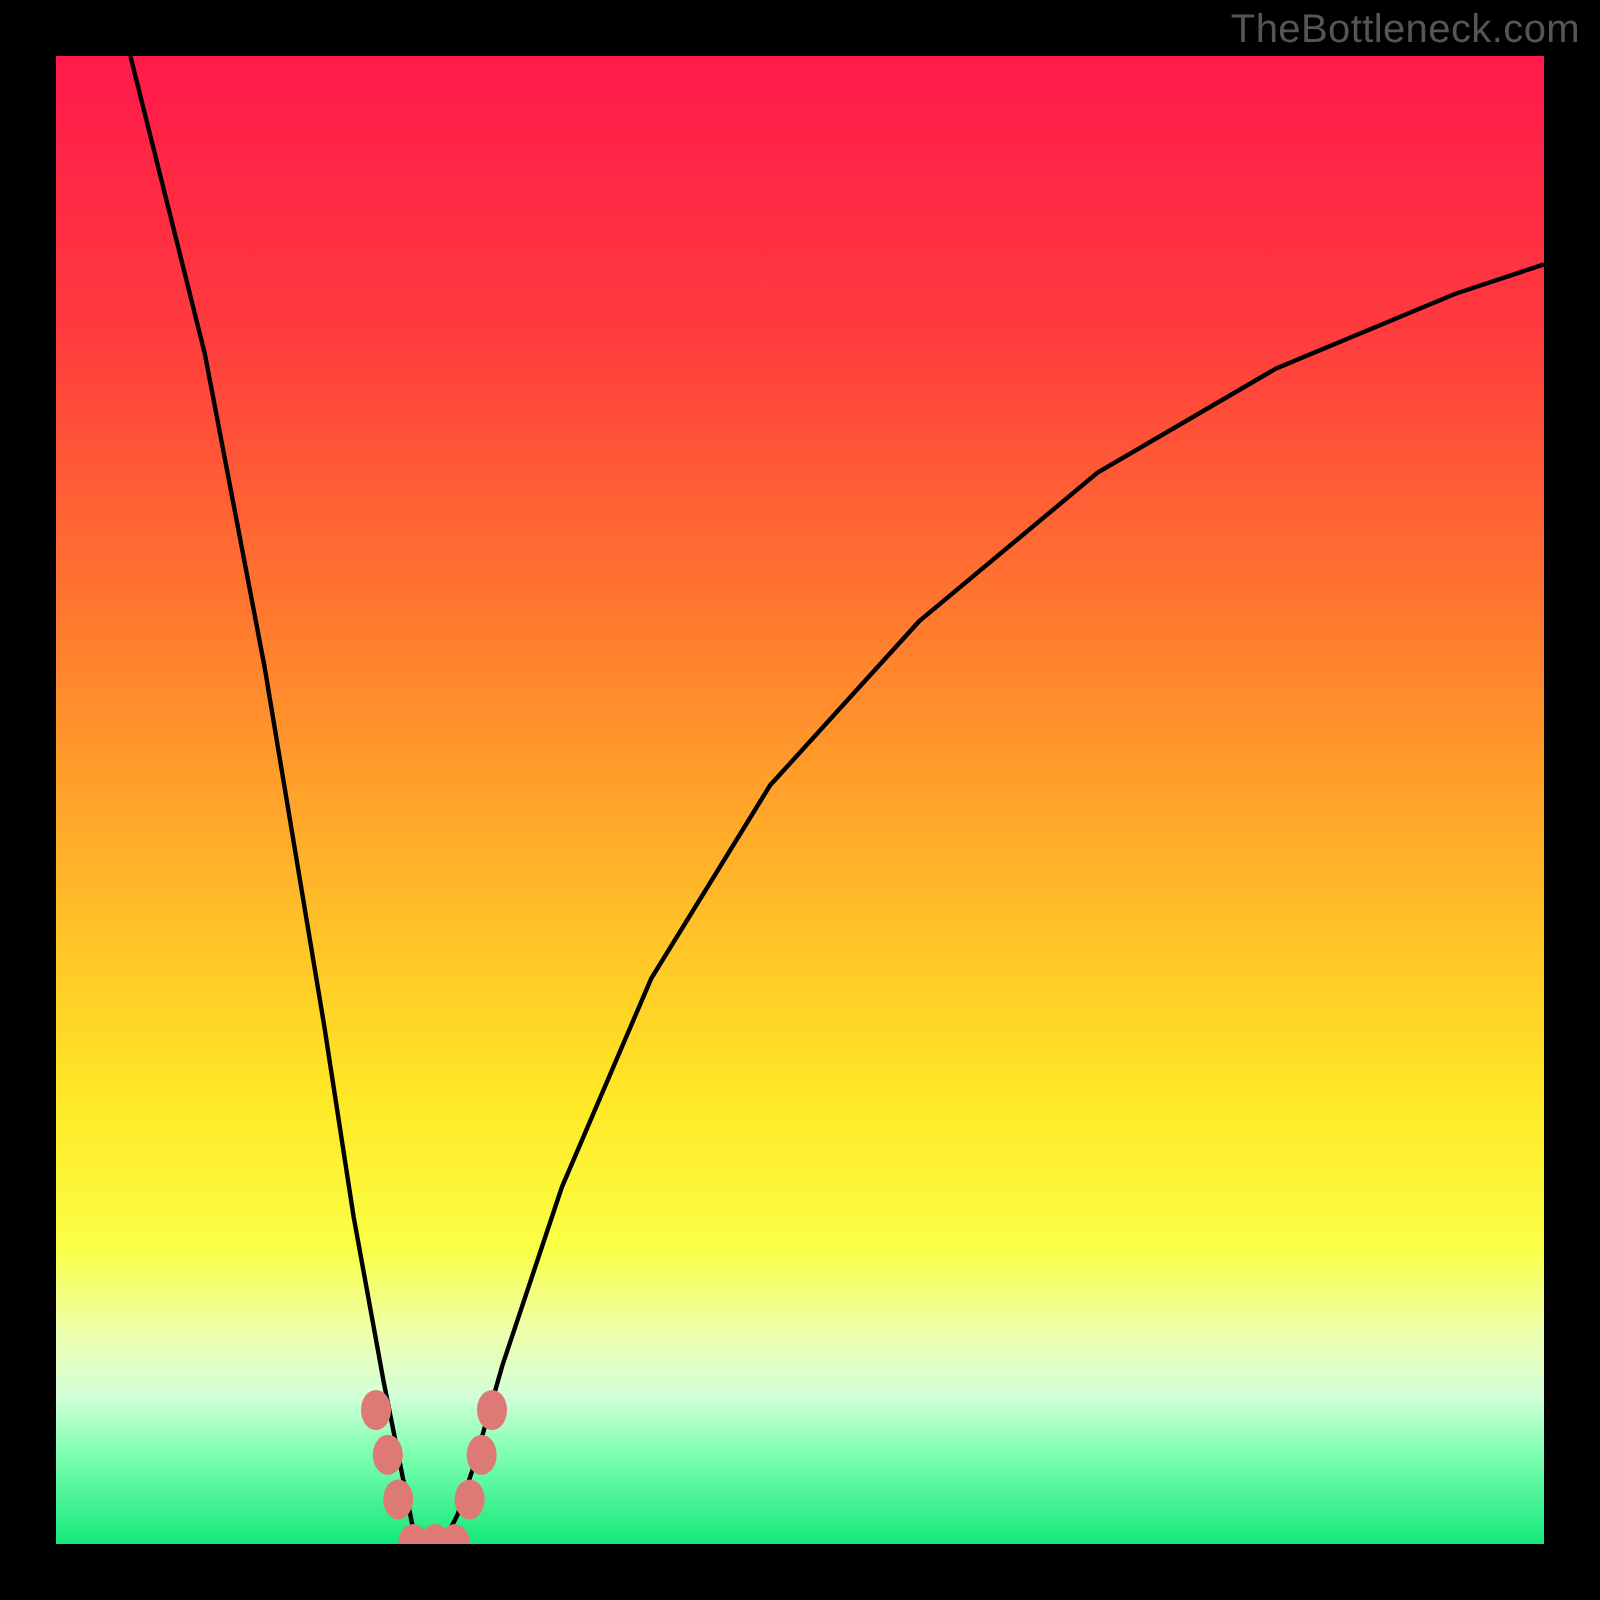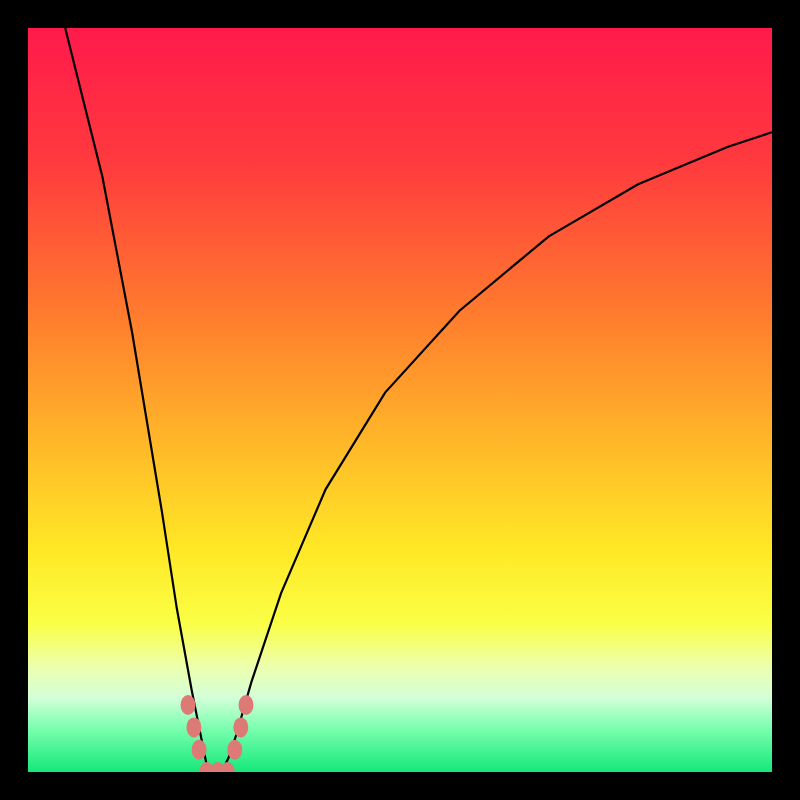--- a/index.html
+++ b/index.html
@@ -51,20 +51,21 @@
   }
   .bead {
     fill: #de7a75;
     stroke: none;
   }
 </style>
 </head>
 <body>
 
 <div class="frame">
+  <div class="watermark">TheBottleneck.com</div>
 
   <div class="plot-area">
     <svg class="gradient-bg" width="744" height="744" viewBox="0 0 744 744" preserveAspectRatio="none">
       <defs>
         <linearGradient id="bg-grad" x1="0" y1="0" x2="0" y2="1">
             <stop offset="0%" stop-color="#ff1a4b"></stop>
             <stop offset="18%" stop-color="#ff3a3e"></stop>
             <stop offset="38%" stop-color="#ff7a2e"></stop>
             <stop offset="55%" stop-color="#ffb529"></stop>
             <stop offset="70%" stop-color="#ffe826"></stop>

